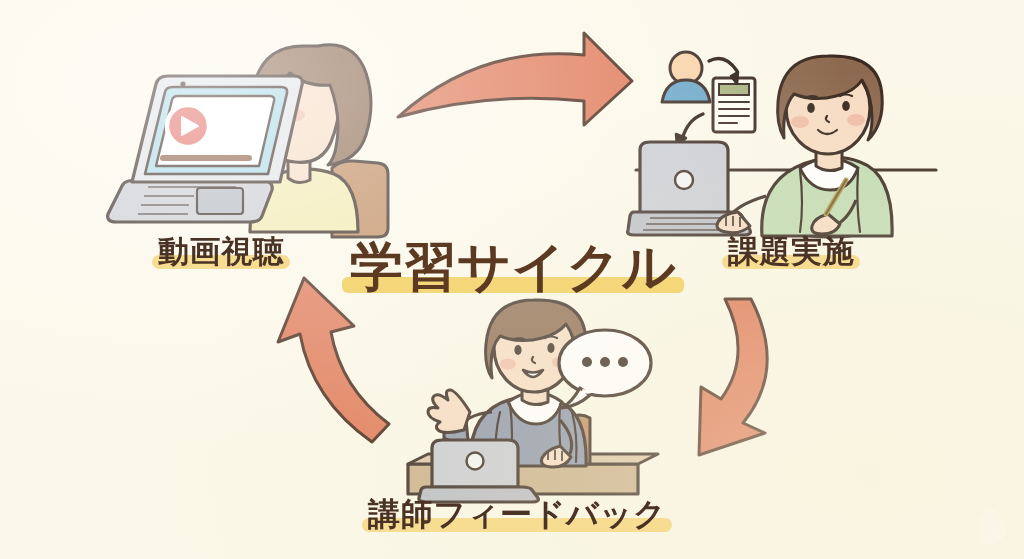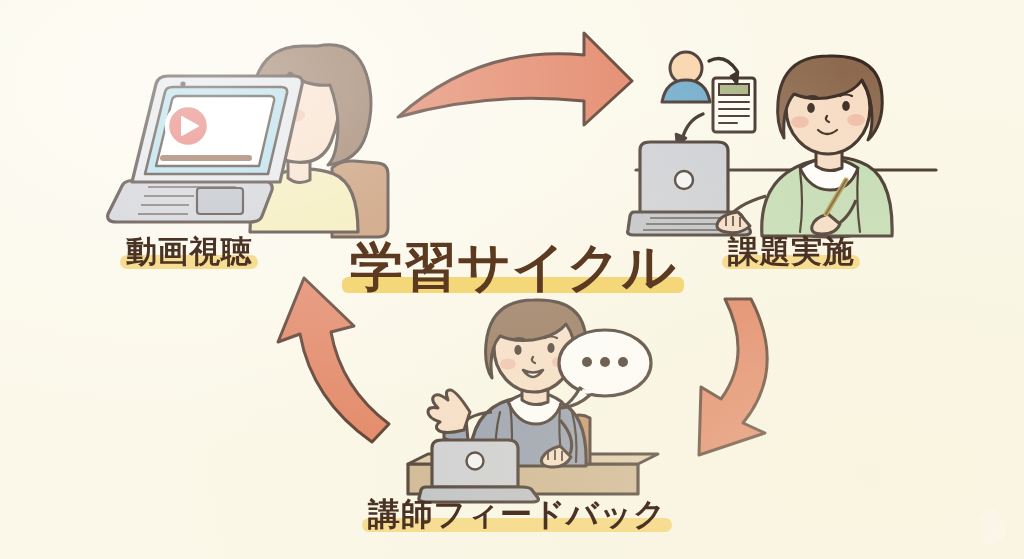--- a/index.html
+++ b/index.html
@@ -56,21 +56,21 @@
     height: 44%;
     background: #f6dd92;
     border-radius: 9px;
     z-index: -1;
   }
   .label .txt {
     position: relative;
     z-index: 1;
   }
   #label-video {
-    left: 120px;
+    left: 152px;
     top: 236px;
     font-size: 31px;
   }
   #label-assignment {
     left: 722px;
     top: 236px;
     font-size: 31px;
   }
   #label-feedback {
     left: 362px;

